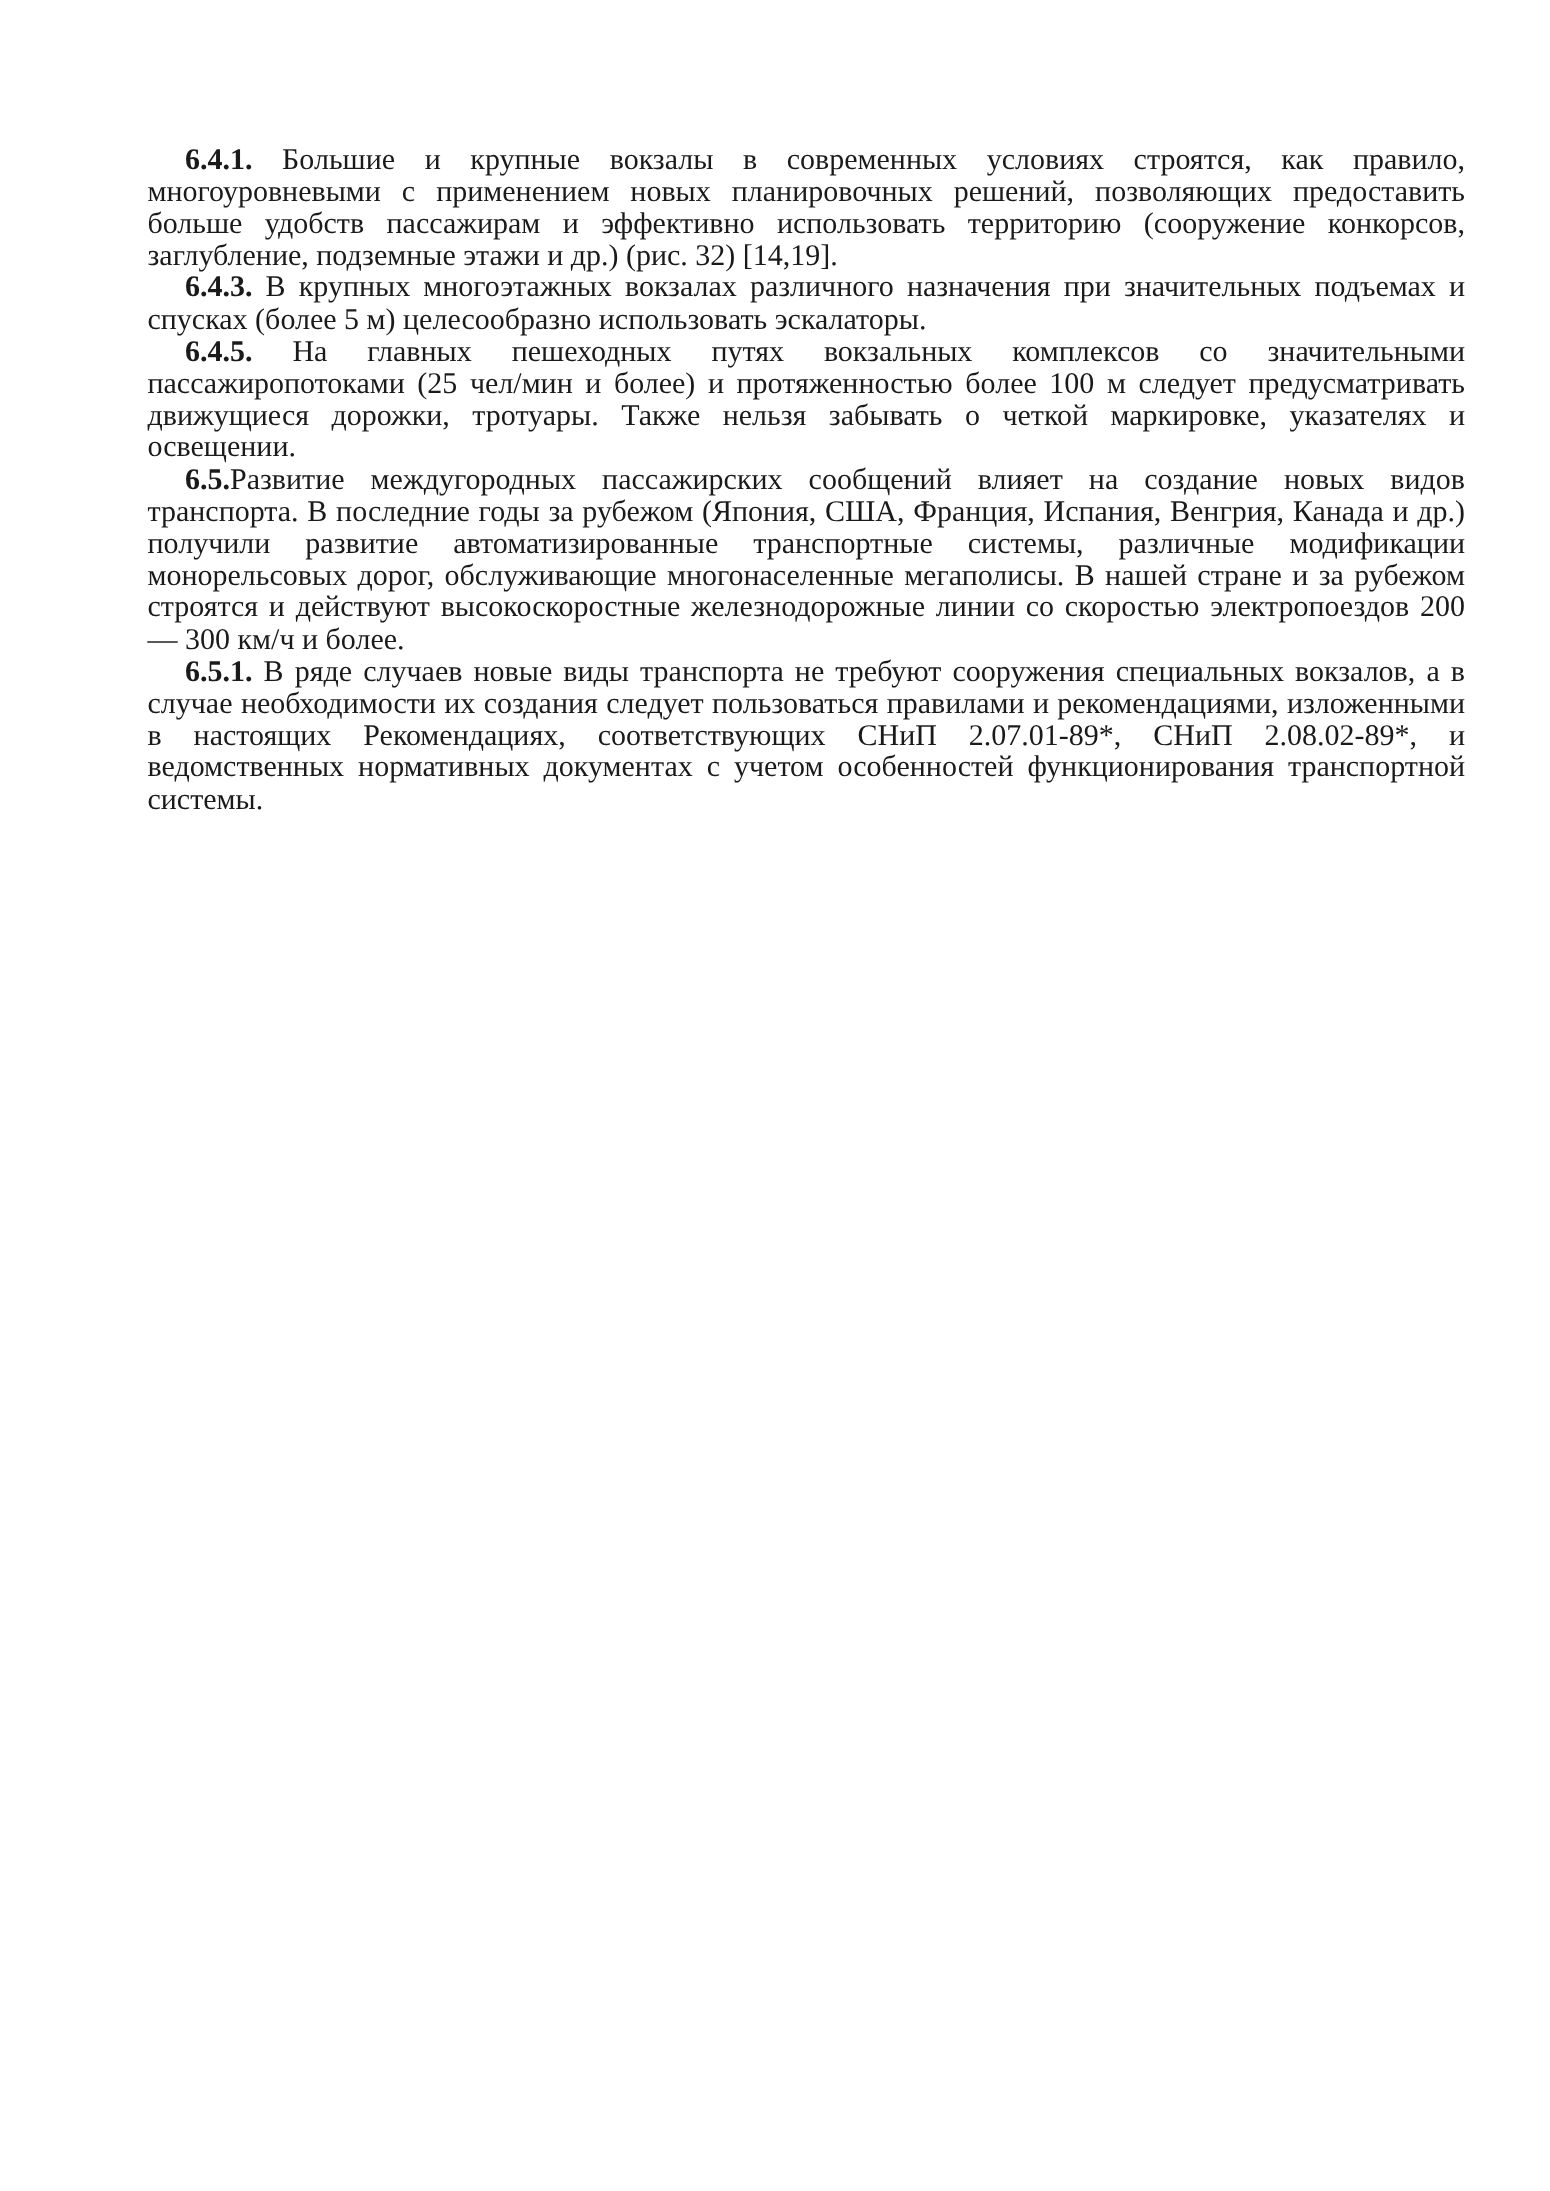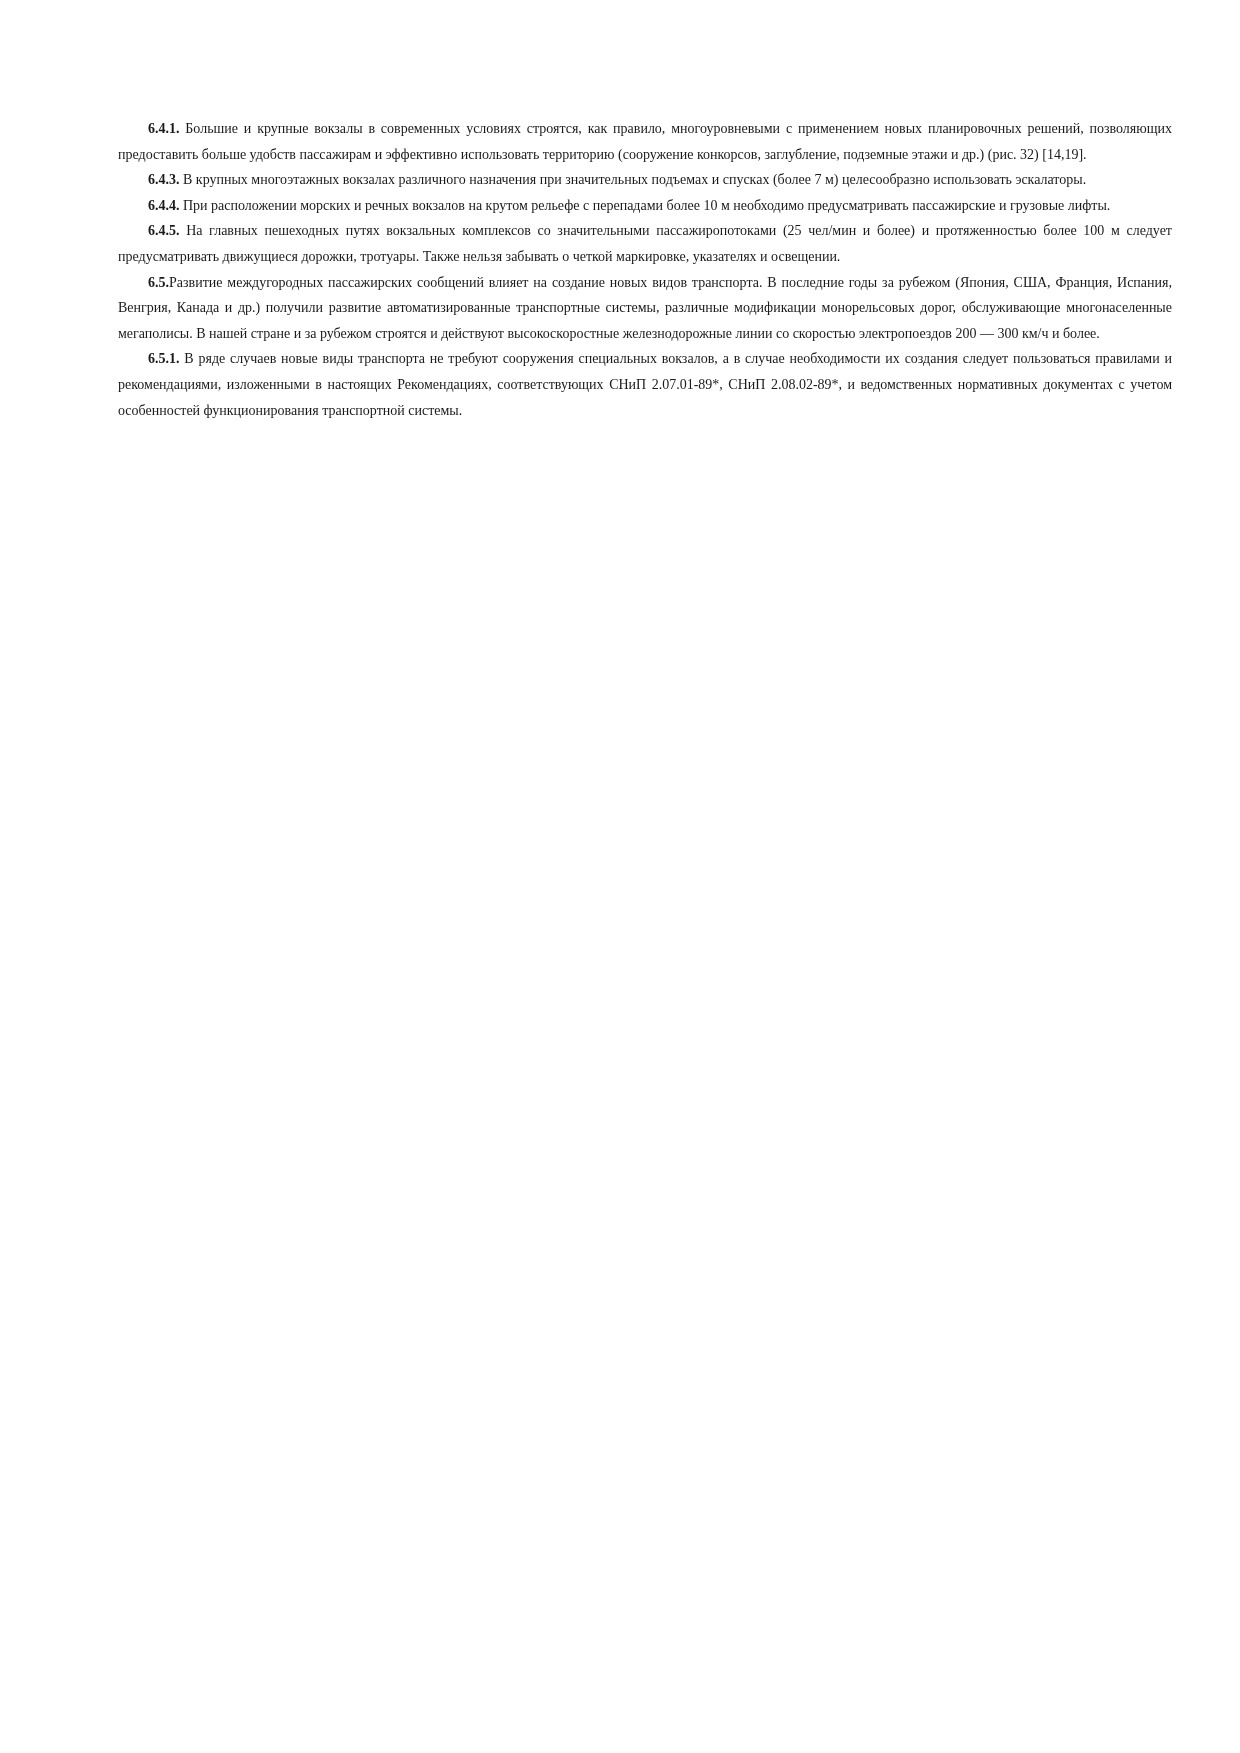--- a/index.html
+++ b/index.html
@@ -12,38 +12,37 @@
       height: 1753px;
       position: relative;
       overflow: hidden;
     }
     .page {
       position: absolute;
       left: 118px;
       top: 116px;
       width: 1054px;
       font-family: "Liberation Serif", "DejaVu Serif", serif;
-      font-size: 14px;
+      font-size: 24px;
       line-height: 25.6px;
       color: #1a1a1a;
     }
     .para {
       margin: 0;
       padding: 0;
       text-indent: 30px;
       text-align: justify;
       text-align-last: left;
     }
     .num {
       font-weight: bold;
     }
   </style>
 </head>
 <body>
 
 <div class="page">
   <p class="para"><span class="num">6.4.1.</span><span> Большие и крупные вокзалы в современных  условиях  строятся,  как  правило, многоуровневыми с применением новых планировочных решений, позволяющих предоставить больше удобств пассажирам и эффективно использовать территорию (сооружение конкорсов, заглубление, подземные этажи и др.) (рис. 32) [14,19].</span></p>
-  <p class="para"><span class="num">6.4.3.</span><span> В крупных многоэтажных вокзалах различного назначения  при  значительных  подъемах и спусках (более 7 м) целесообразно использовать эскалаторы.</span></p>
-  <p class="para"><span class="num">6.4.4.</span><span> При расположении морских и речных вокзалов на крутом рельефе с перепадами более 10 м необходимо предусматривать пассажирские и грузовые лифты.</span></p>
+  <p class="para"><span class="num">6.4.3.</span><span> В крупных многоэтажных вокзалах различного назначения  при  значительных  подъемах и спусках (более 5 м) целесообразно использовать эскалаторы.</span></p>
   <p class="para"><span class="num">6.4.5.</span><span> На главных пешеходных путях вокзальных комплексов со значительными пассажиропотоками (25 чел/мин и более) и протяженностью более 100 м следует предусматривать движущиеся дорожки, тротуары. Также нельзя забывать о четкой маркировке, указателях и освещении.</span></p>
   <p class="para"><span class="num">6.5.</span><span>Развитие междугородных пассажирских сообщений влияет на создание новых видов транспорта. В последние годы за рубежом (Япония, США, Франция, Испания, Венгрия, Канада и др.) получили развитие автоматизированные транспортные системы, различные модификации монорельсовых дорог, обслуживающие многонаселенные мегаполисы. В нашей стране и   за рубежом строятся и действуют высокоскоростные железнодорожные линии со скоростью электропоездов 200 — 300 км/ч и более.</span></p>
   <p class="para"><span class="num">6.5.1.</span><span>          В ряде случаев новые виды транспорта не требуют сооружения специальных вокзалов, а в случае необходимости их создания следует пользоваться правилами и рекомендациями, изложенными в настоящих Рекомендациях, соответствующих СНиП 2.07.01-89*, СНиП 2.08.02-89*, и ведомственных нормативных документах с учетом  особенностей функционирования транспортной  системы.</span></p>
 </div>
 
 </body></html>

